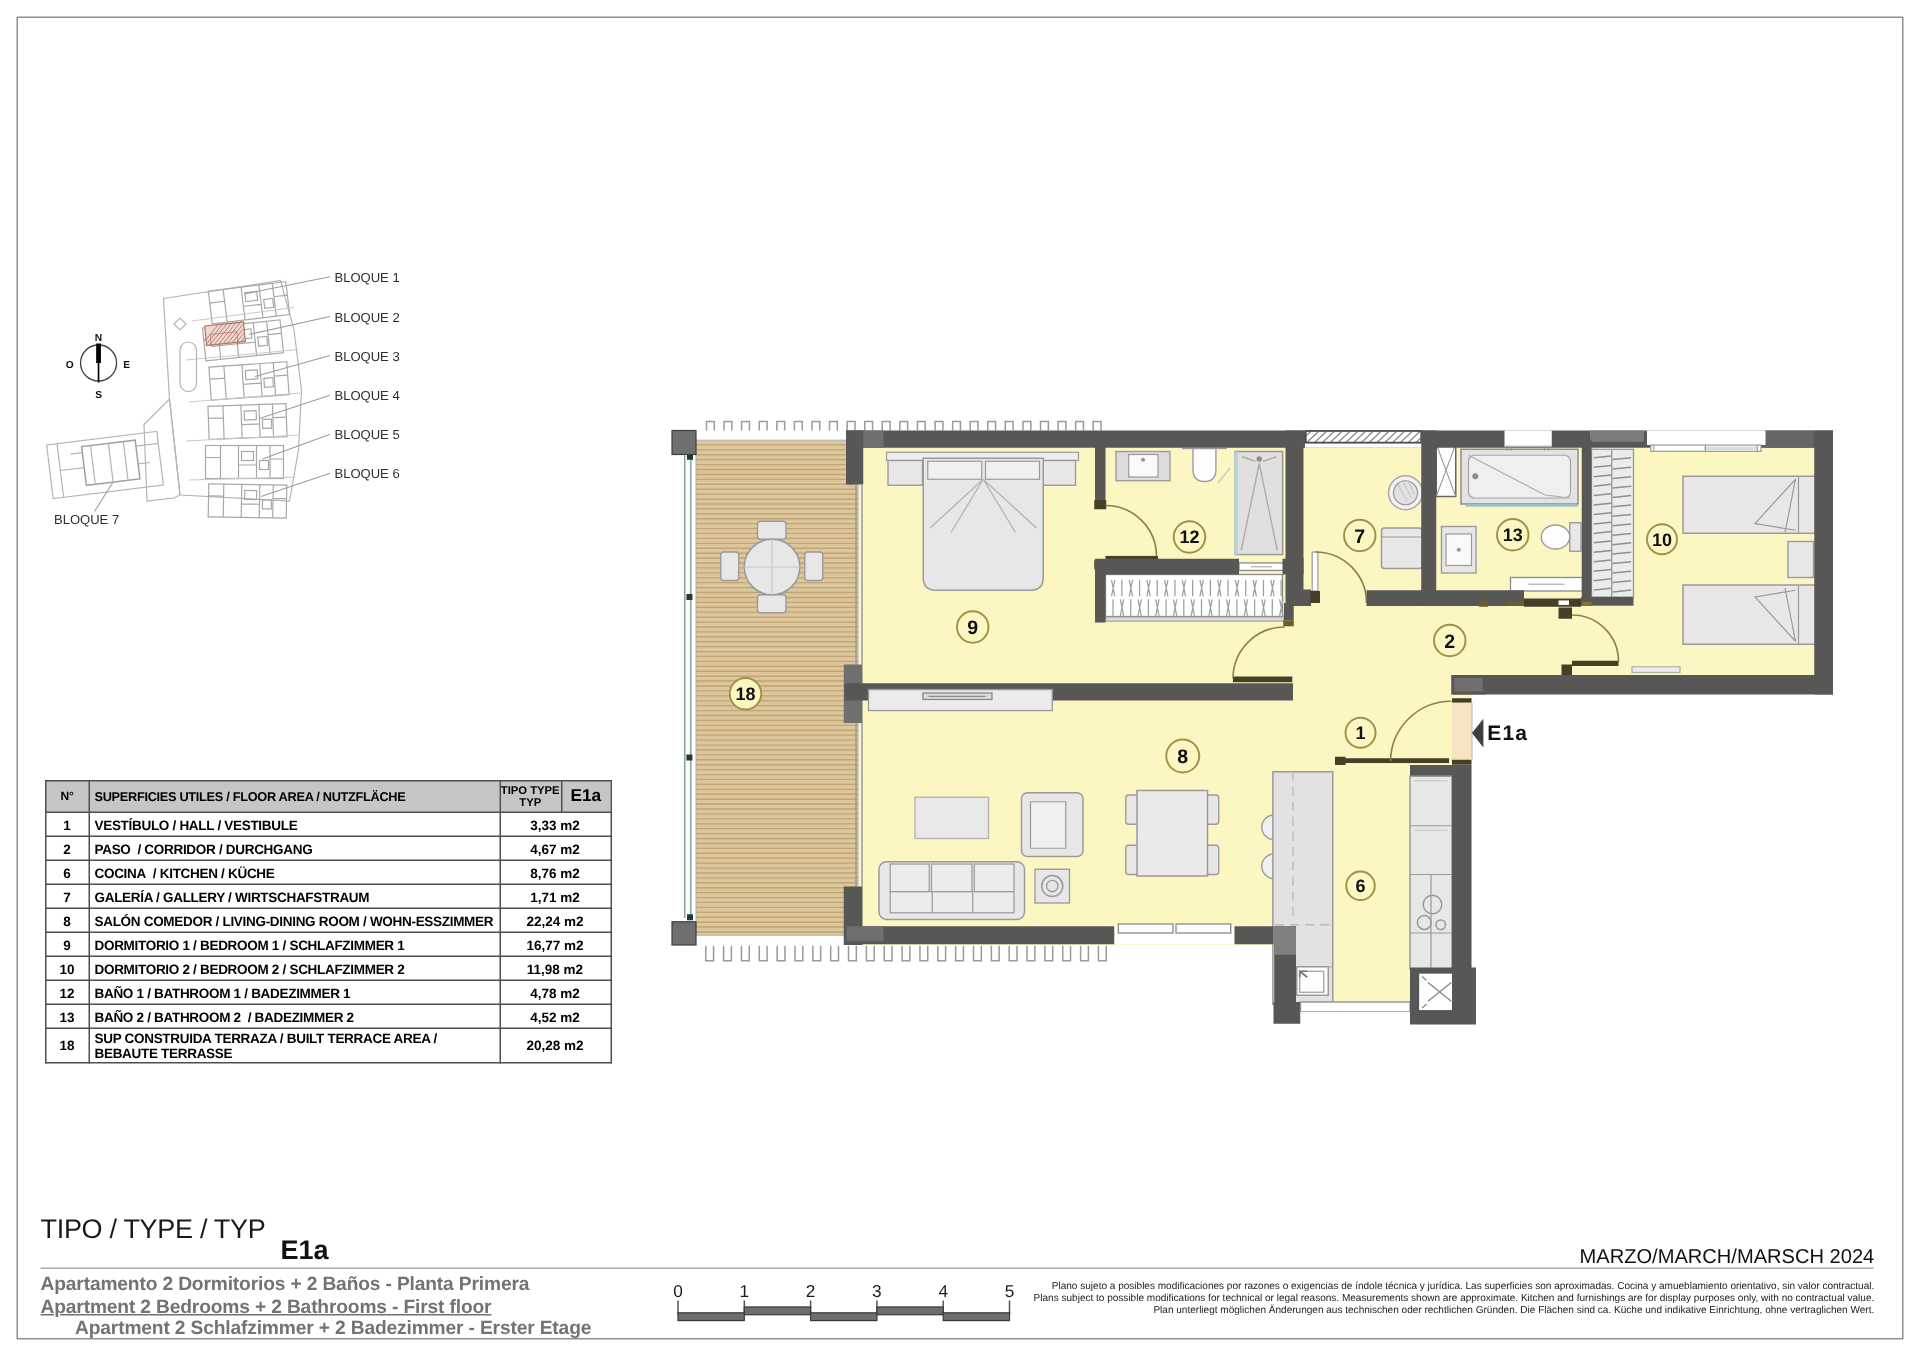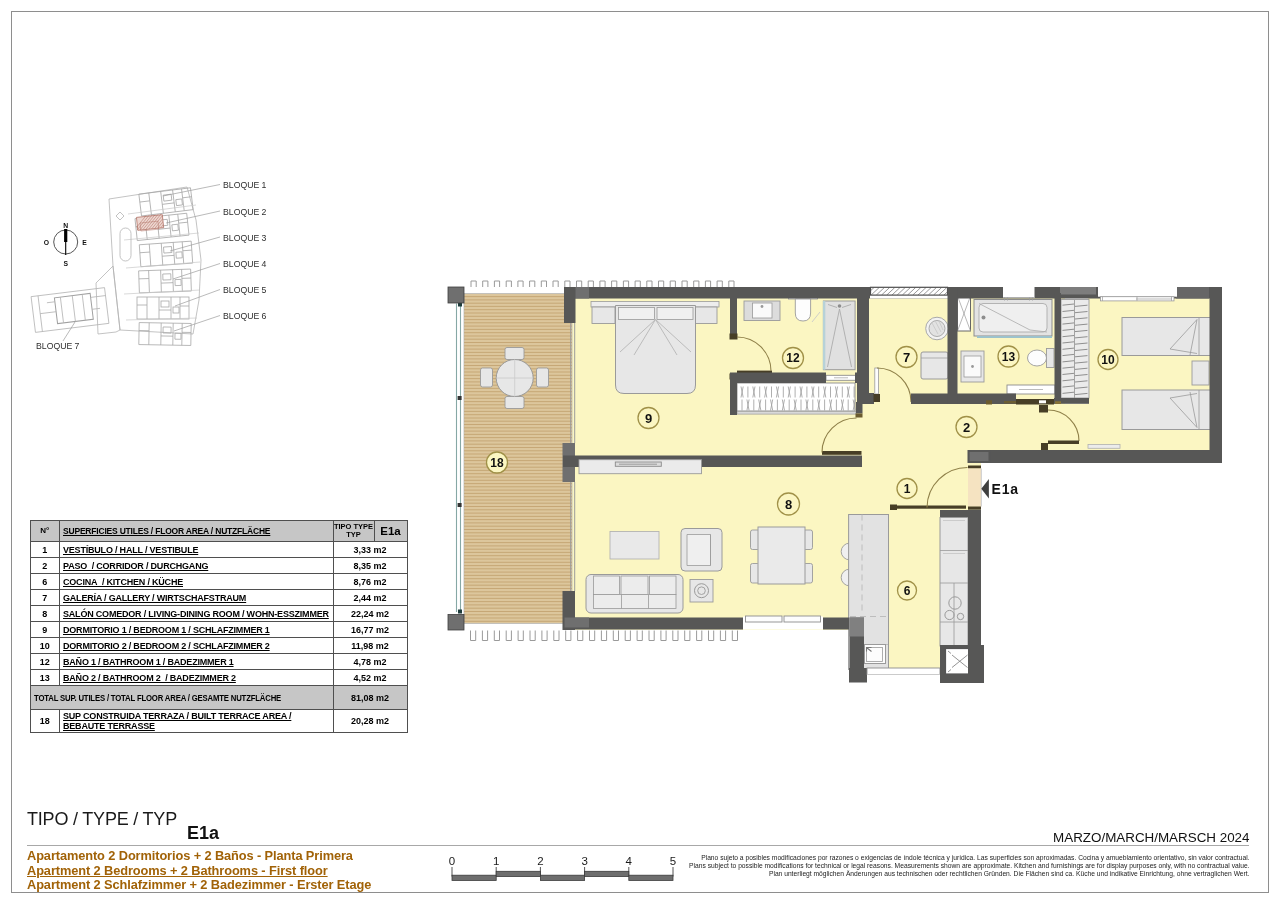--- a/index.html
+++ b/index.html
@@ -1,31 +1,31 @@
 <!DOCTYPE html>
 <html><head><meta charset="utf-8"><style>
 
 * { margin:0; padding:0; box-sizing:border-box; }
 html,body { width:1280px; height:906px; background:#fff; font-family:"Liberation Sans", sans-serif; overflow:hidden; }
 #frame { position:absolute; left:10.5px; top:11px; width:1258.5px; height:881.5px; border:1.3px solid #8e8e8e; }
 #main { position:absolute; left:0; top:0; width:1280px; height:906px; }
 #areas { position:absolute; left:29.5px; top:519.5px; width:377px; border-collapse:collapse; table-layout:fixed; }
 #areas td { border:1px solid #4f4f4f; font-weight:bold; color:#000; padding:0; }
 #areas td.c { text-align:center; font-size:9px; }
-#areas td.d { font-size:9px; padding-left:3px; letter-spacing:-0.2px;text-decoration:underline;}
+#areas td.d { font-size:9px; padding-left:3px; letter-spacing:-0.2px;}
 #areas td.hd { font-size:8.5px; }
 #areas td.v { text-align:center; font-size:9px; }
 #areas tr.gry td { background:#c6c6c6; }
 #areas col.n { width:29.5px; } #areas col.desc { width:273.5px; } #areas col.t { width:41px; } #areas col.e { width:33px; }
 #titleblock { position:absolute; left:27px; top:0px; }
 #tipo { position:absolute; left:0; top:809px; font-size:18px; color:#1a1a1a; letter-spacing:-0.2px; white-space:nowrap;}
 #e1a { position:absolute; left:160px; top:822.5px; font-size:18px; font-weight:bold; color:#111;}
 #divider { position:absolute; left:0px; top:845px; width:1222px; height:0; border-top:1px solid #a8a8a8; }
-.sub { position:absolute; left:0; font-size:12.8px; font-weight:bold; color:#a16207; white-space:nowrap; letter-spacing:-0.1px;}
-#s1 { top:848.3px; } #s2 { top:862.6px;text-decoration:underline; } #s3 { top:877px; }
+.sub { position:absolute; left:0; font-size:12.8px; font-weight:bold; color:#737373; white-space:nowrap; letter-spacing:-0.1px;}
+#s1 { top:848.3px; } #s2 { top:862.6px;text-decoration:underline; } #s3 { top:877px;margin-left:23px; }
 #date { position:absolute; right:30.5px; top:830px; font-size:13.4px; color:#111; }
 #disc { position:absolute; right:30.5px; top:853.5px; font-size:6.7px; line-height:8.2px; color:#222; text-align:right; }
 .sq { display:inline-block; transform:scaleX(0.86); transform-origin:0 50%; white-space:nowrap; }
 
 
 </style></head><body>
 
 <div id="frame"></div>
 <svg id="main" viewBox="0 0 1280 906" font-family="Liberation Sans, sans-serif">
 <defs>
@@ -466,31 +466,31 @@
  <td class="c" style="font-size:11.5px;font-weight:bold">E1a</td>
 </tr>
 <tr style="height:16px">
         <td class="c">1</td>
         <td class="d">VESTÍBULO / HALL / VESTIBULE</td>
         <td class="v" colspan="2">3,33 m2</td>
       </tr>
 <tr style="height:16px">
         <td class="c">2</td>
         <td class="d">PASO&nbsp; / CORRIDOR / DURCHGANG</td>
-        <td class="v" colspan="2">8,35 m2</td>
+        <td class="v" colspan="2">4,67 m2</td>
       </tr>
 <tr style="height:16px">
         <td class="c">6</td>
         <td class="d">COCINA&nbsp; / KITCHEN / KÜCHE</td>
         <td class="v" colspan="2">8,76 m2</td>
       </tr>
 <tr style="height:16px">
         <td class="c">7</td>
         <td class="d">GALERÍA / GALLERY / WIRTSCHAFSTRAUM</td>
-        <td class="v" colspan="2">2,44 m2</td>
+        <td class="v" colspan="2">1,71 m2</td>
       </tr>
 <tr style="height:16px">
         <td class="c">8</td>
         <td class="d">SALÓN COMEDOR / LIVING-DINING ROOM / WOHN-ESSZIMMER</td>
         <td class="v" colspan="2">22,24 m2</td>
       </tr>
 <tr style="height:16px">
         <td class="c">9</td>
         <td class="d">DORMITORIO 1 / BEDROOM 1 / SCHLAFZIMMER 1</td>
         <td class="v" colspan="2">16,77 m2</td>
@@ -502,24 +502,20 @@
       </tr>
 <tr style="height:16px">
         <td class="c">12</td>
         <td class="d">BAÑO 1 / BATHROOM 1 / BADEZIMMER 1</td>
         <td class="v" colspan="2">4,78 m2</td>
       </tr>
 <tr style="height:16px">
         <td class="c">13</td>
         <td class="d">BAÑO 2 / BATHROOM 2&nbsp; / BADEZIMMER 2</td>
         <td class="v" colspan="2">4,52 m2</td>
-      </tr>
-<tr style="height:24px" class="gry">
-        <td class="d" colspan="2"><span class="sq">TOTAL SUP. UTILES / TOTAL FLOOR AREA / GESAMTE NUTZFLÄCHE</span></td>
-<td class="v" colspan="2">81,08 m2</td>
       </tr>
 <tr style="height:23.4px">
         <td class="c">18</td>
         <td class="d" style="line-height:10px">SUP CONSTRUIDA TERRAZA / BUILT TERRACE AREA /<br>BEBAUTE TERRASSE</td>
 <td class="v" colspan="2">20,28 m2</td>
       </tr>
 </tbody>
   </table>
 
 <div id="titleblock">

